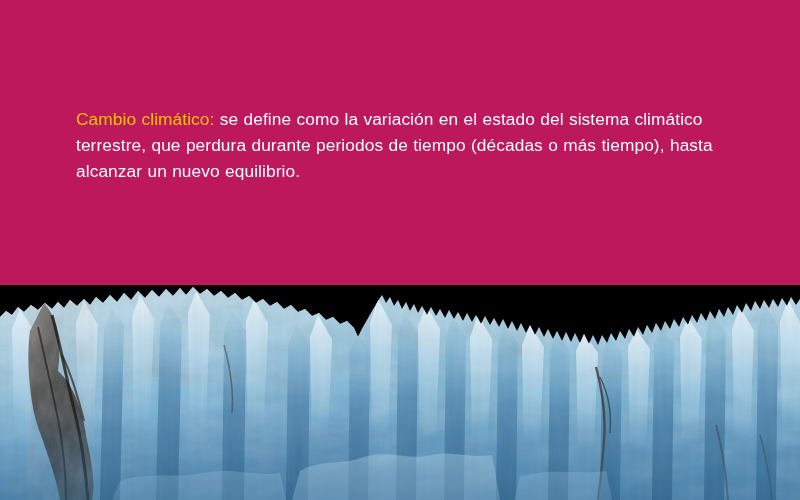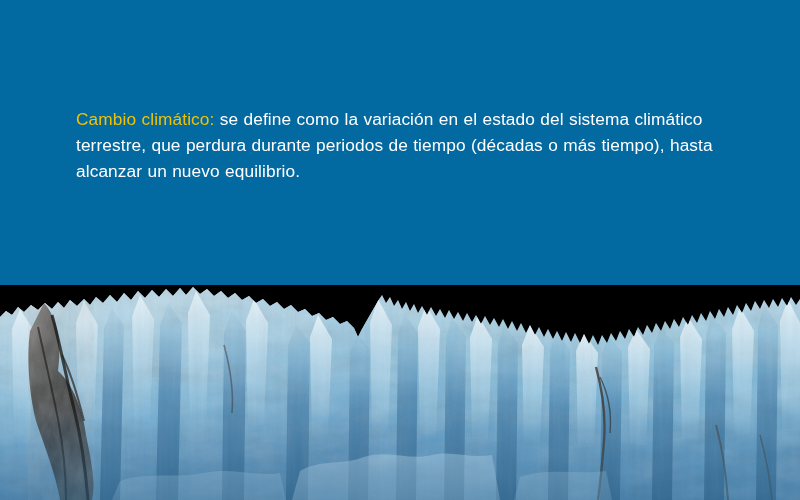--- a/index.html
+++ b/index.html
@@ -9,21 +9,21 @@
     background: #000000;
   }
   body {
     font-family: "Liberation Sans", sans-serif;
   }
 
   .slide {
     position: relative;
     width: 800px;
     height: 500px;
-    background: #0369a1;
+    background: #be185d;
     overflow: hidden;
   }
 
   
   .caption {
     position: absolute;
     left: 76px;
     top: 90px;
     width: 662px;
     font-size: 17.3px;

